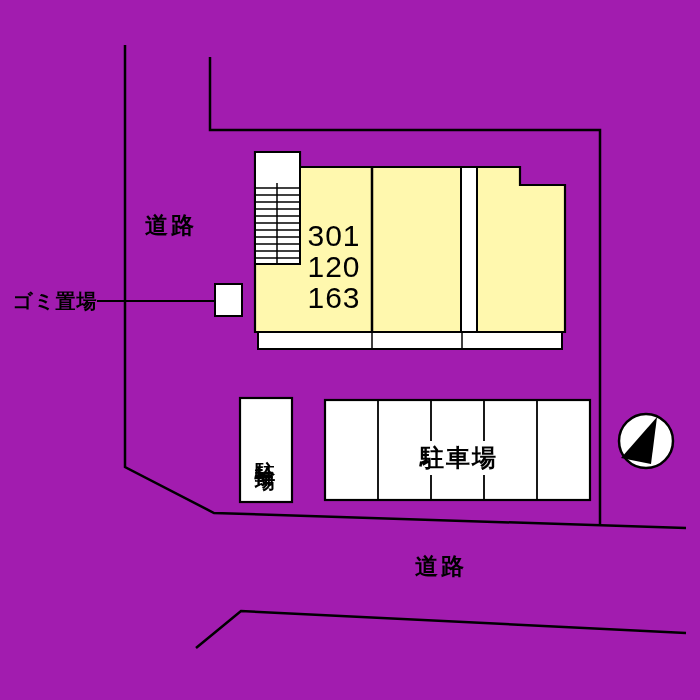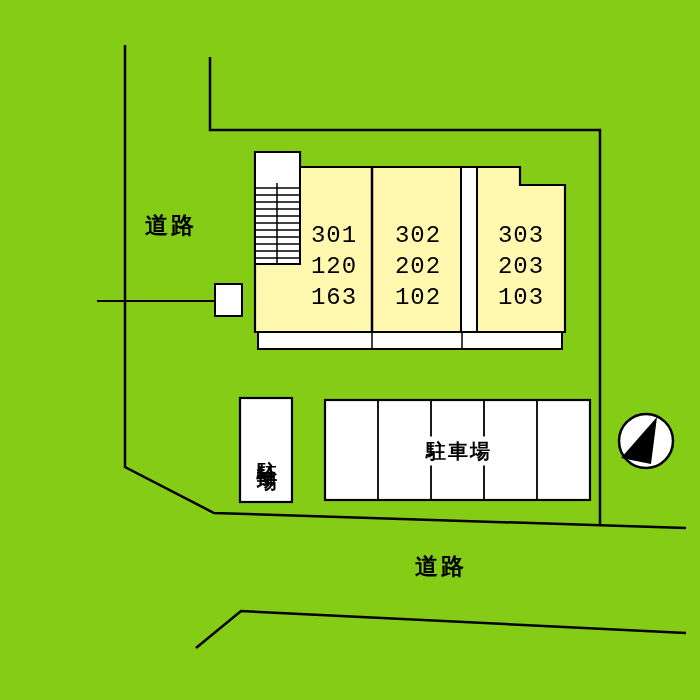--- a/index.html
+++ b/index.html
@@ -1,46 +1,46 @@
 <!DOCTYPE html>
 <html><head>
 <meta charset="utf-8">
 <style>
   html,body{margin:0;padding:0;background:#ffffff;}
   .plan{
     position:relative;
     width:700px;height:700px;
-    background:#84cc16;
-    font-family:Liberation Mono, monospace;
+    background:#a21caf;
+    font-family:Liberation Sans, sans-serif;
     color:#000;
     overflow:hidden;
   }
   .plan svg{position:absolute;left:0;top:0;}
   .lbl{
     position:absolute;
     transform:translate(-50%,-50%);
     font-weight:bold;
     white-space:nowrap;
     color:#000;
   }
   .road-label{font-size:23px;letter-spacing:3px;}
   .garbage-label{font-size:20px;letter-spacing:1px;}
-  .parking-label{font-size:20px;letter-spacing:2px;background:#ffffff;padding:1px 7px;}
+  .parking-label{font-size:24px;letter-spacing:2px;background:#ffffff;padding:1px 7px;margin-top:7px;}
   .bicycle-label{
     font-size:20px;
     writing-mode:vertical-rl;
     text-orientation:upright;
     letter-spacing:5px;
   }
   .unit-col{
     position:absolute;
     top:266px;
     transform:translate(-50%,-50%);
     text-align:center;
-    font-size:24px;
+    font-size:30px;
     line-height:31px;
     font-weight:400;
     letter-spacing:1px;
   }
 </style>
 </head>
 <body>
 
 <div class="plan">
 
@@ -91,36 +91,27 @@
     </g>
 
     <g>
       <circle cx="646" cy="441" r="27" fill="#ffffff" stroke="#000" stroke-width="2.5"></circle>
       <path d="M657,417 L621,458 L651,464 Z" fill="#000"></path>
     </g>
   </svg>
 
   <div class="lbl road-label" style="left:171px;top:225px;">道路</div>
 
+  <div class="lbl garbage-label" style="left:55px;top:301px;">ゴミ置場</div>
 
   <div class="lbl bicycle-label" style="left:266px;top:452px;">駐輪場</div>
 
   <div class="lbl parking-label" style="left:459px;top:451px;">駐車場</div>
 
   <div class="lbl road-label" style="left:441px;top:566px;">道路</div>
 
   <div class="unit-col" style="left:334px;">
     <div>301</div>
     <div>120</div>
     <div>163</div>
   </div>
-  <div class="unit-col" style="left:418px;">
-    <div>302</div>
-    <div>202</div>
-    <div>102</div>
-  </div>
-  <div class="unit-col" style="left:521px;">
-    <div>303</div>
-    <div>203</div>
-    <div>103</div>
-  </div>
 
 </div>
 
 </body></html>

